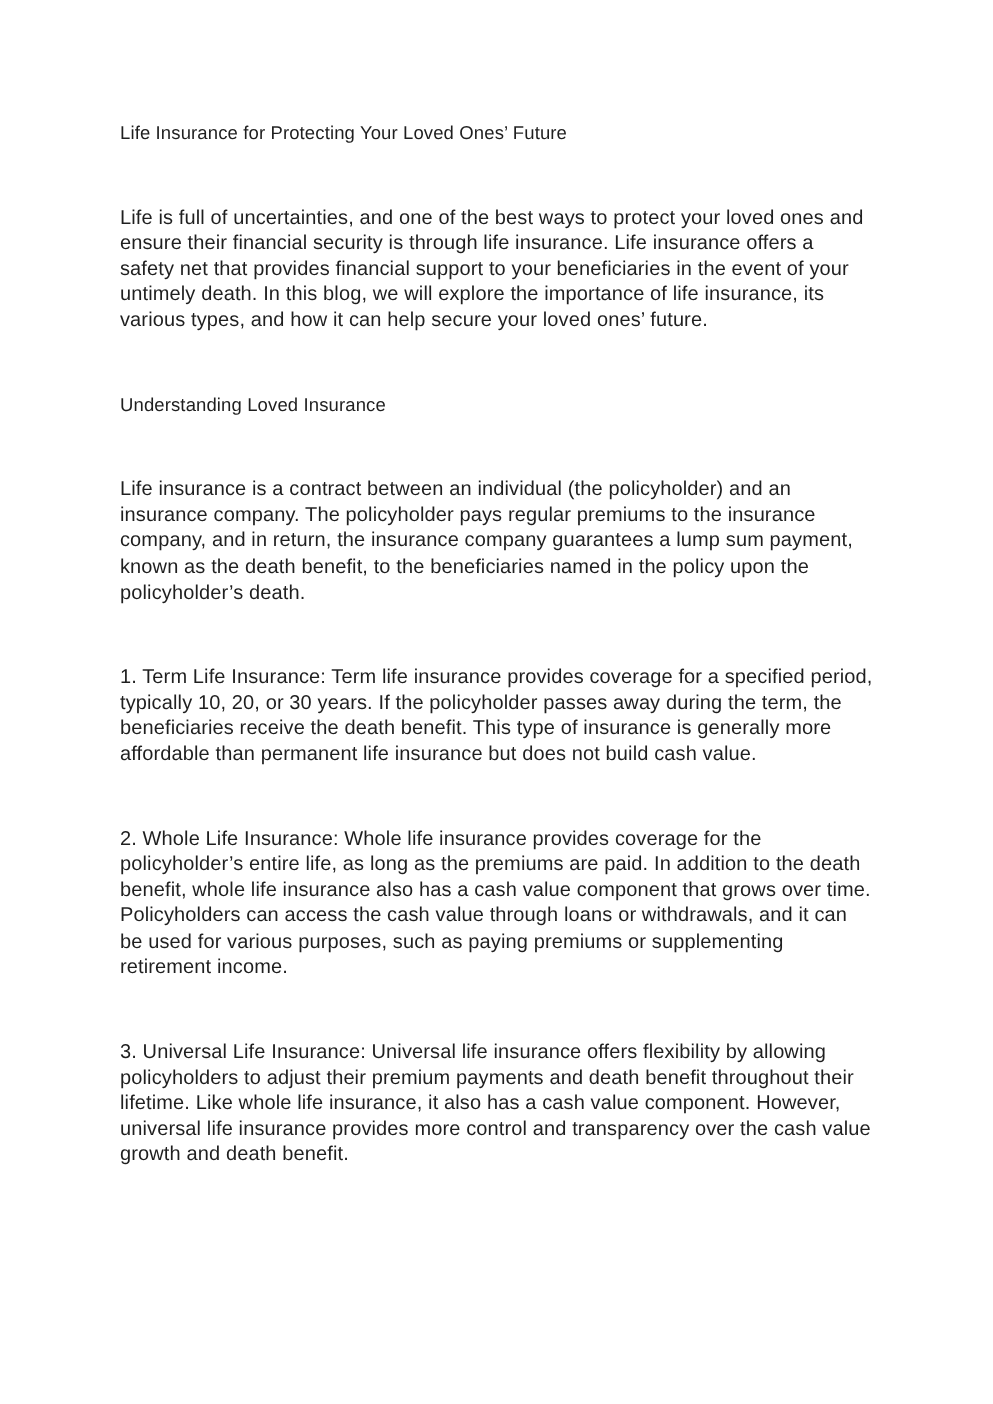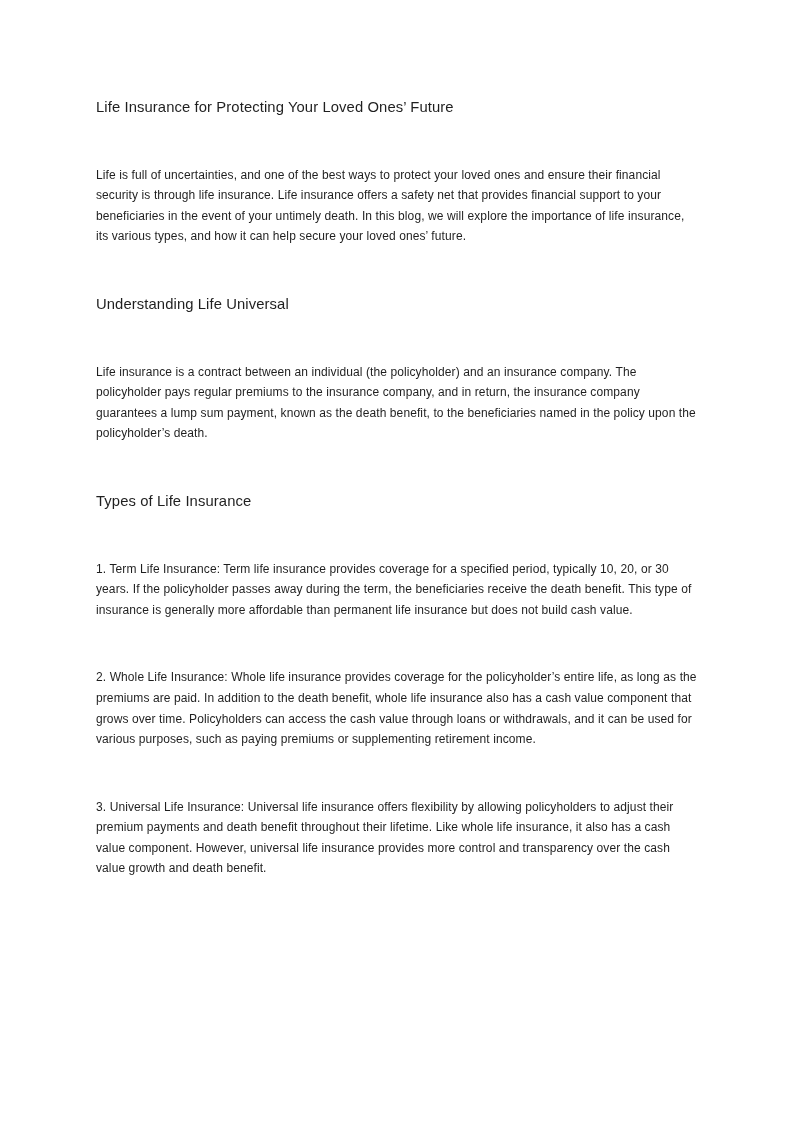--- a/index.html
+++ b/index.html
@@ -16,44 +16,43 @@
     }
     .page {
       box-sizing: border-box;
       width: 794px;
       height: 1123px;
       background: #ffffff;
       padding: 97px 96px 0 96px;
     }
     .block {
       margin: 0 0 47px 0;
-      font-size: 12px;
+      font-size: 16px;
       line-height: 20.6px;
       font-weight: 400;
       text-align: left;
       letter-spacing: 0.1px;
     }
     .title, .heading {
       font-size: 14.8px;
       font-weight: 400;
     }
   </style>
 </head>
 <body>
 
 <div class="page">
   <p class="block title">Life Insurance for Protecting Your Loved Ones’ Future</p>
 
 
   <p class="block paragraph">Life is full of uncertainties, and one of the best ways to protect your loved ones and ensure their financial security is through life insurance. Life insurance offers a safety net that provides financial support to your beneficiaries in the event of your untimely death. In this blog, we will explore the importance of life insurance, its various types, and how it can help secure your loved ones’ future.</p>
 
-  <p class="block heading">Understanding Life Universal</p>
+  <p class="block heading">Understanding Loved Insurance</p>
 
   <p class="block paragraph">Life insurance is a contract between an individual (the policyholder) and an insurance company. The policyholder pays regular premiums to the insurance company, and in return, the insurance company guarantees a lump sum payment, known as the death benefit, to the beneficiaries named in the policy upon the policyholder’s death.</p>
 
-  <p class="block heading">Types of Life Insurance</p>
 
   <p class="block paragraph">1. Term Life Insurance: Term life insurance provides coverage for a specified period, typically 10, 20, or 30 years. If the policyholder passes away during the term, the beneficiaries receive the death benefit. This type of insurance is generally more affordable than permanent life insurance but does not build cash value.</p>
 
   <p class="block paragraph">2. Whole Life Insurance: Whole life insurance provides coverage for the policyholder’s entire life, as long as the premiums are paid. In addition to the death benefit, whole life insurance also has a cash value component that grows over time. Policyholders can access the cash value through loans or withdrawals, and it can be used for various purposes, such as paying premiums or supplementing retirement income.</p>
 
   <p class="block paragraph">3. Universal Life Insurance: Universal life insurance offers flexibility by allowing policyholders to adjust their premium payments and death benefit throughout their lifetime. Like whole life insurance, it also has a cash value component. However, universal life insurance provides more control and transparency over the cash value growth and death benefit.</p>
 </div>
 
 </body></html>

